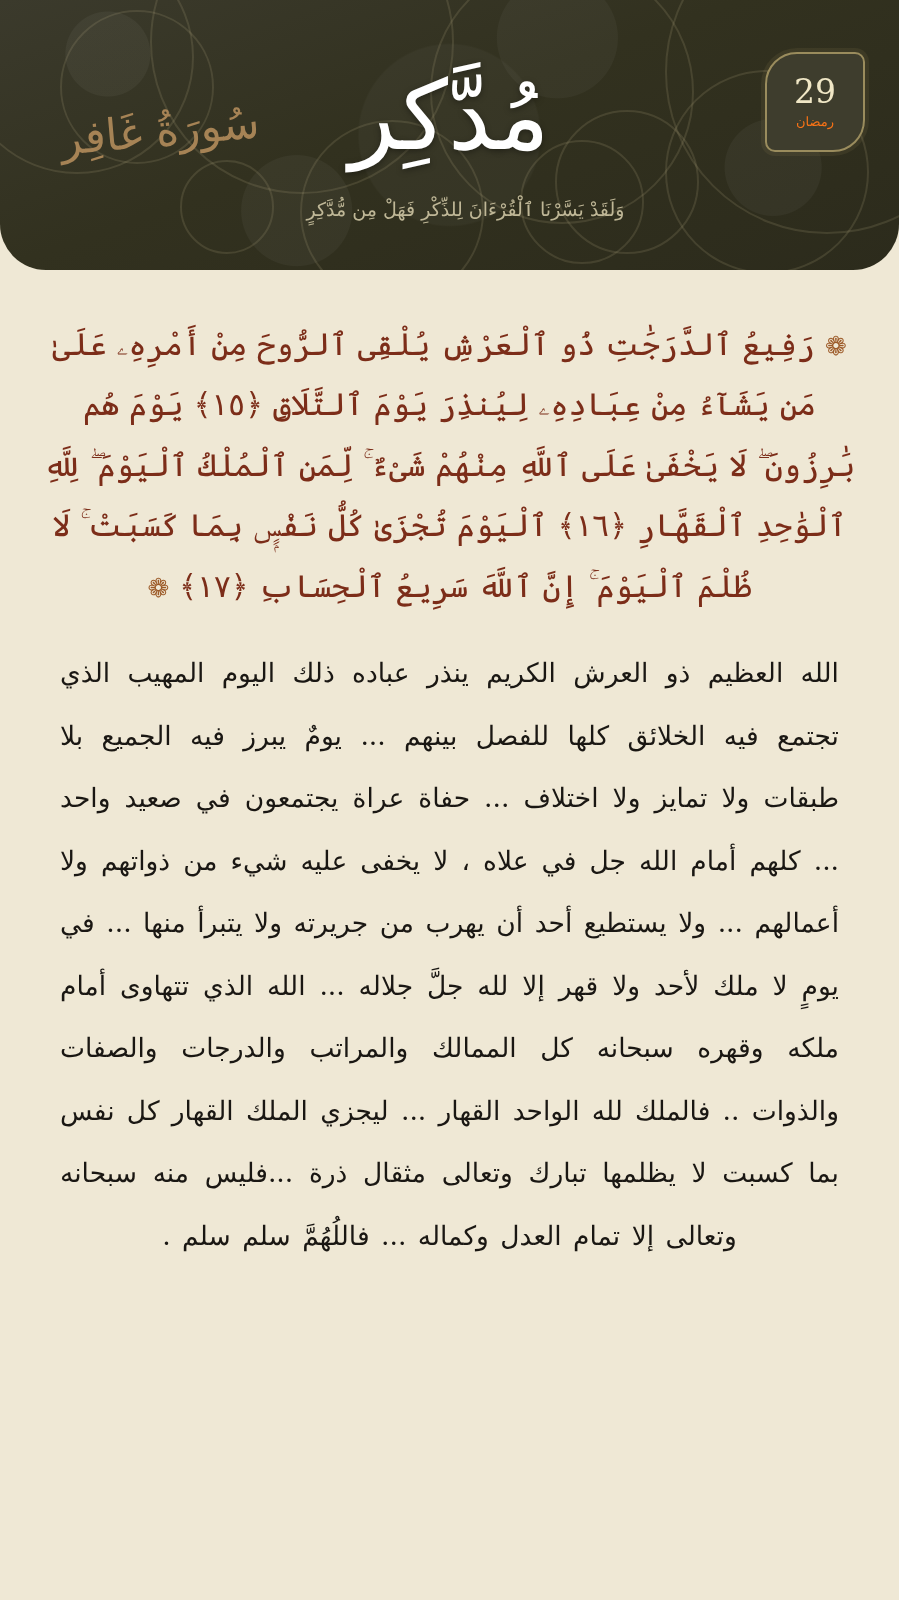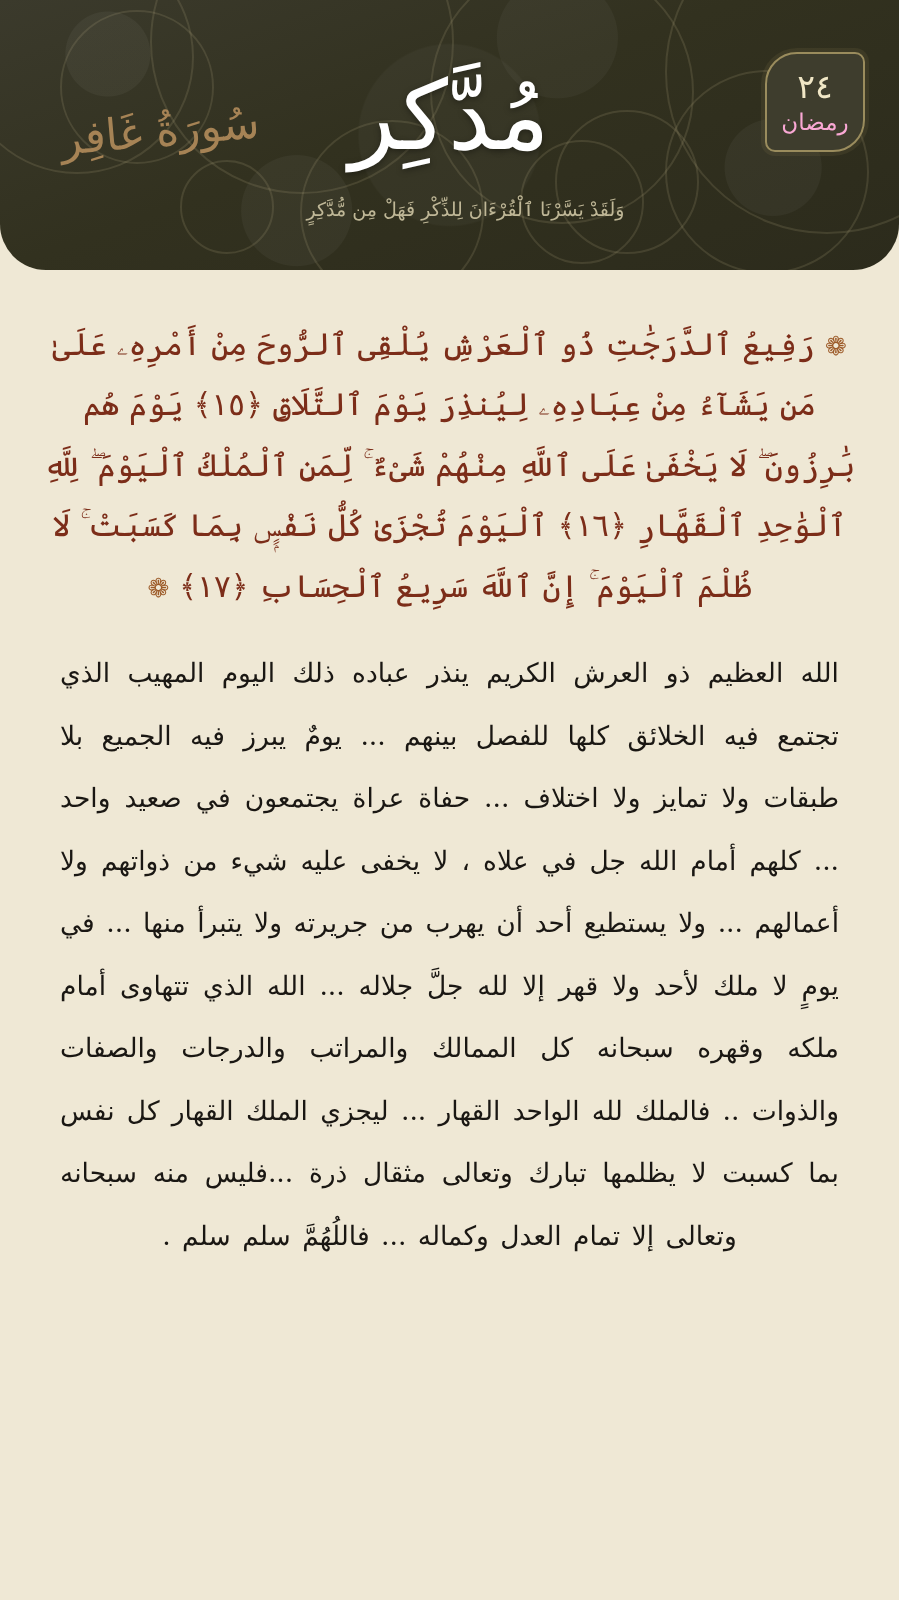--- a/index.html
+++ b/index.html
@@ -109,23 +109,23 @@
     box-shadow: 0 0 0 4px rgba(154,140,93,0.12);
   }
   .date-badge .d-num {
     font-size: 33px;
     font-family: "DejaVu Serif", serif;
     line-height: 1;
     margin-bottom: 6px;
     color: #f0e7c6;
   }
   .date-badge .d-month {
-    font-size: 23px;
+    font-size: 13px;
     font-family: "DejaVu Serif", serif;
-    color: #f9a8d4;
+    color: #f97316;
   }
 
   
   .quran-block {
     position: relative;
     margin: 44px 42px 0 42px;
     text-align: center;
     color: #7c2d19;
     font-family: "DejaVu Serif", serif;
     font-size: 31px;
@@ -168,21 +168,21 @@
     <div class="swirl s7"></div>
     <div class="swirl s8"></div>
     <div class="swirl s9"></div>
     <div class="swirl s10"></div>
 
     <div class="header-surah">سُورَةُ غَافِر</div>
     <div class="header-title">مُدَّكِر</div>
     <div class="header-ayah">وَلَقَدْ يَسَّرْنَا ٱلْقُرْءَانَ لِلذِّكْرِ فَهَلْ مِن مُّدَّكِرٍ</div>
 
     <div class="date-badge">
-      <div class="d-num">٢٤</div>
+      <div class="d-num">29</div>
       <div class="d-month">رمضان</div>
     </div>
   </div>
 
   <div class="quran-block">
     <span class="quran-ornament-start">❁</span>
     <span>رَفِيعُ ٱلدَّرَجَٰتِ ذُو ٱلْعَرْشِ يُلْقِى ٱلرُّوحَ مِنْ أَمْرِهِۦ عَلَىٰ مَن يَشَآءُ مِنْ عِبَادِهِۦ لِيُنذِرَ يَوْمَ ٱلتَّلَاقِ ﴿١٥﴾ يَوْمَ هُم بَٰرِزُونَ ۖ لَا يَخْفَىٰ عَلَى ٱللَّهِ مِنْهُمْ شَىْءٌ ۚ لِّمَنِ ٱلْمُلْكُ ٱلْيَوْمَ ۖ لِلَّهِ ٱلْوَٰحِدِ ٱلْقَهَّارِ ﴿١٦﴾ ٱلْيَوْمَ تُجْزَىٰ كُلُّ نَفْسٍۭ بِمَا كَسَبَتْ ۚ لَا ظُلْمَ ٱلْيَوْمَ ۚ إِنَّ ٱللَّهَ سَرِيعُ ٱلْحِسَابِ ﴿١٧﴾</span>
     <span class="quran-ornament-end">❁</span>
   </div>
 

